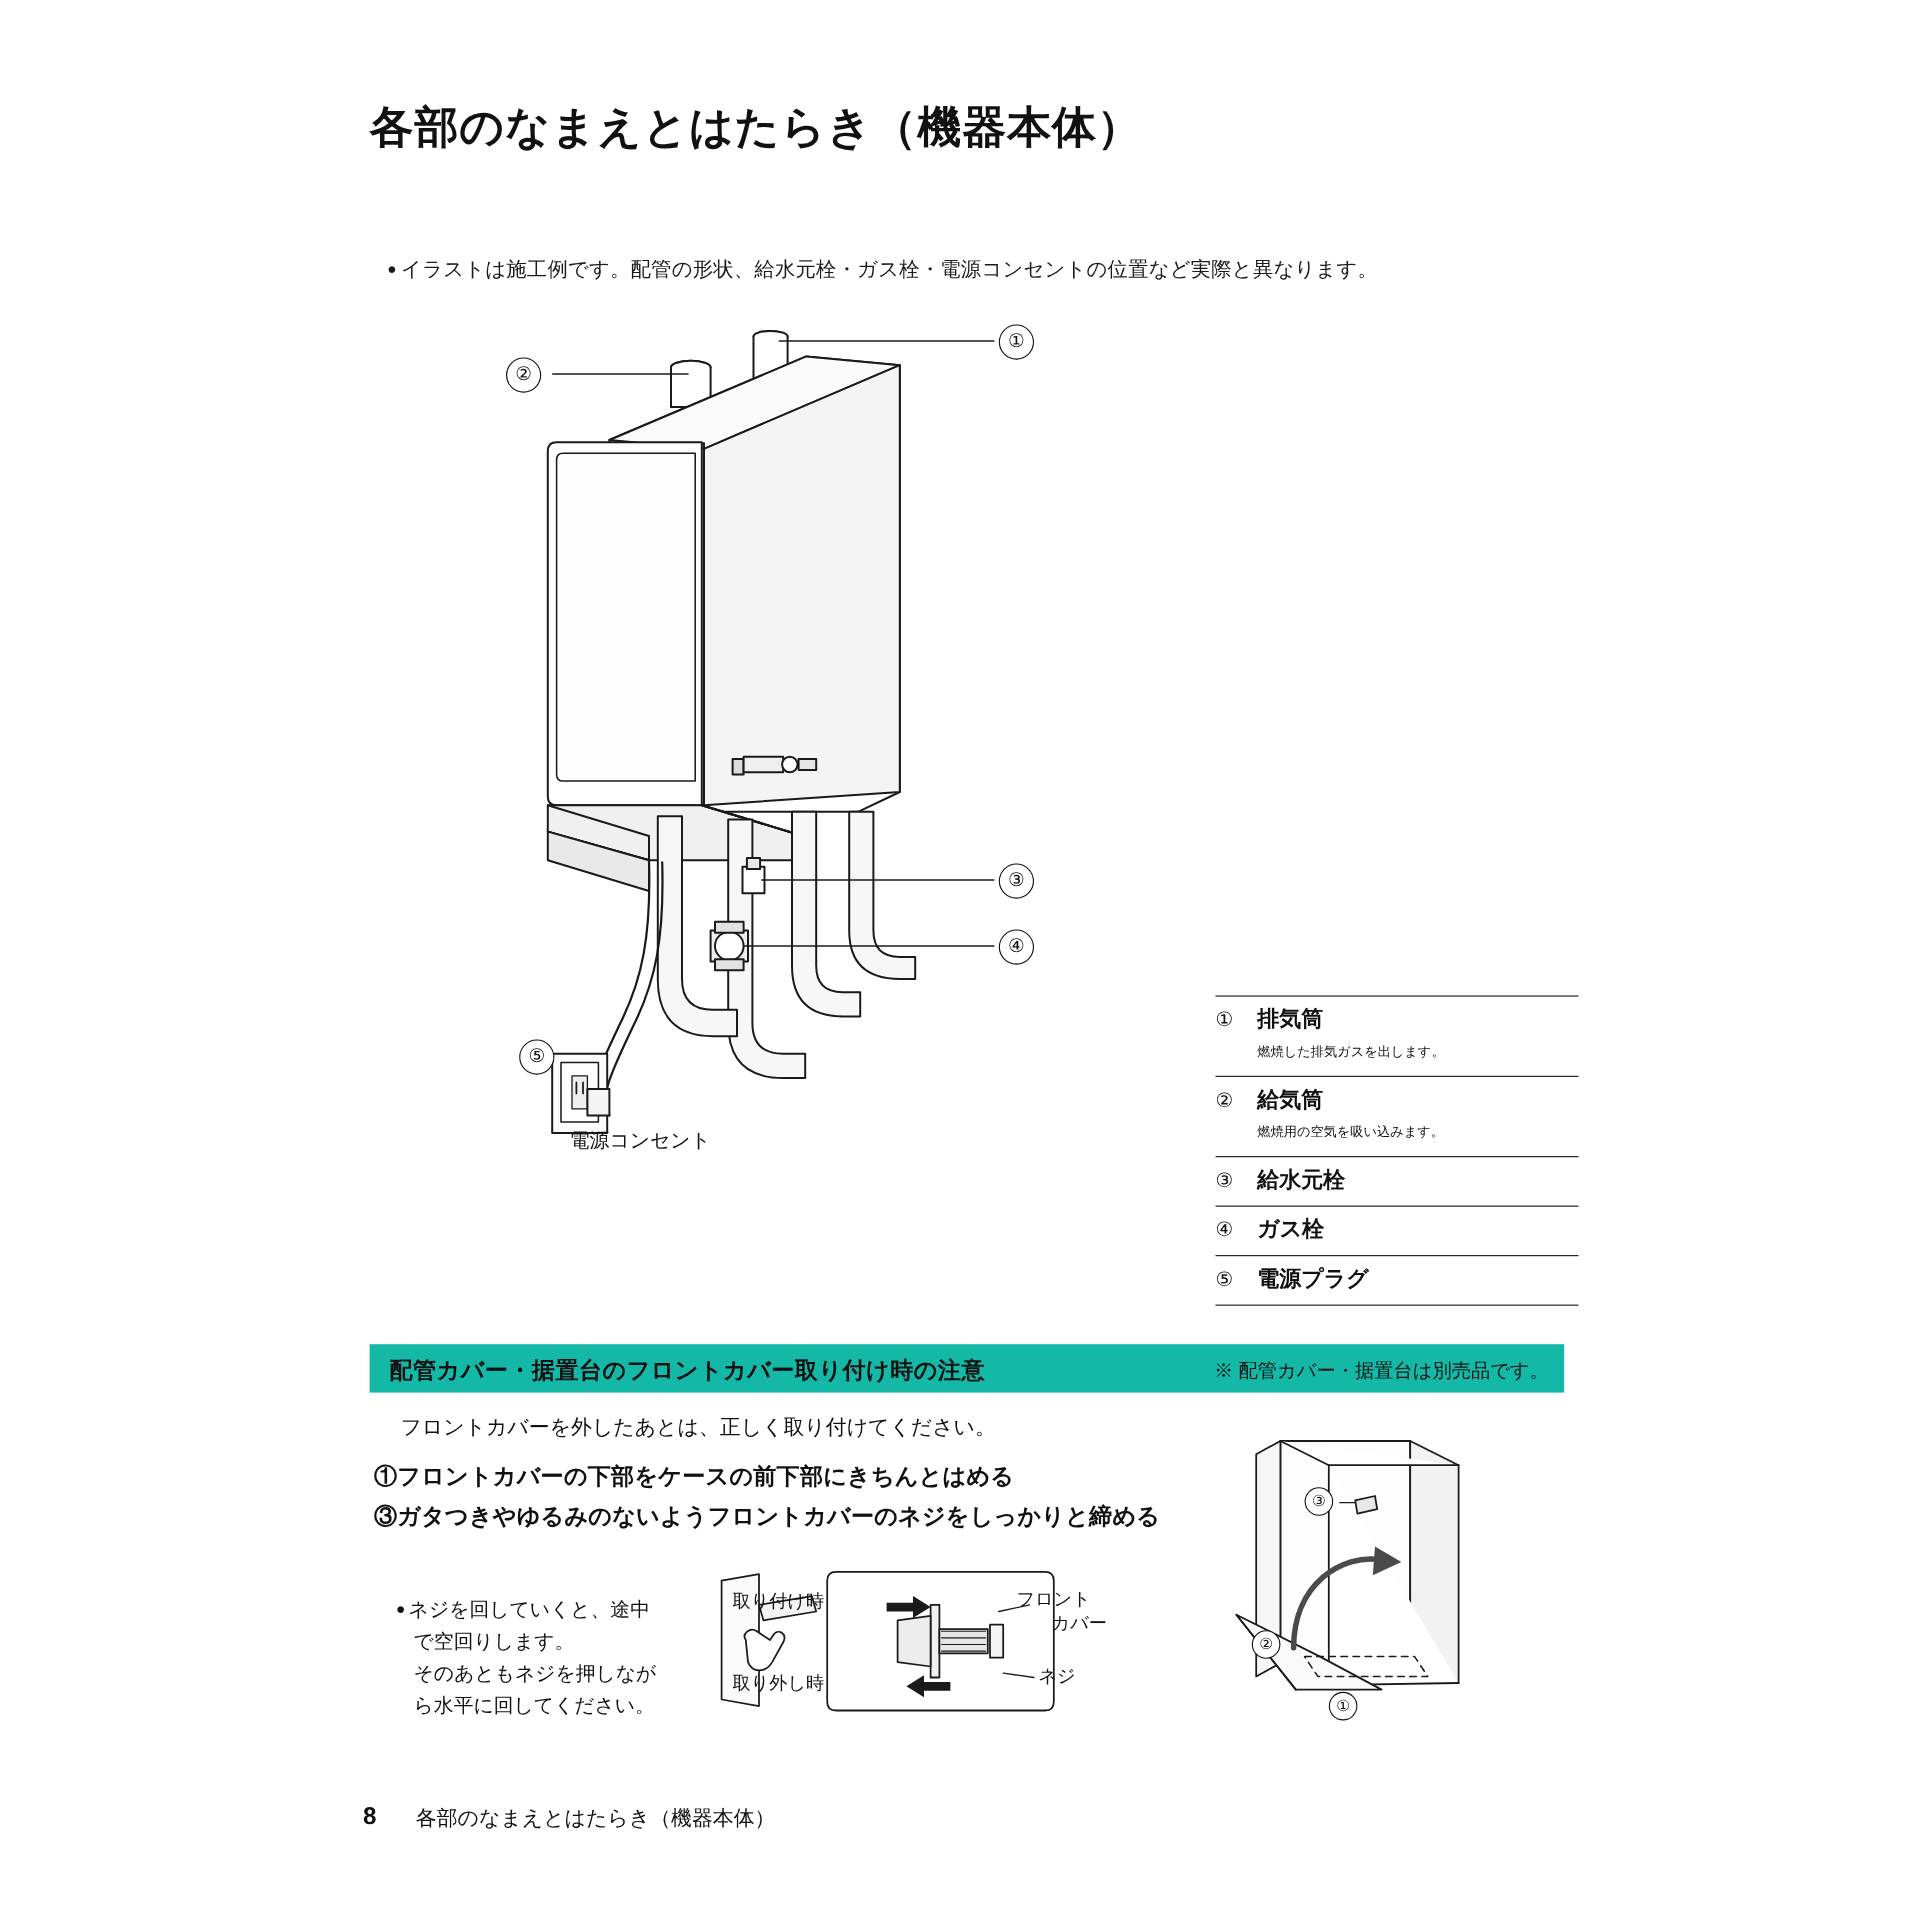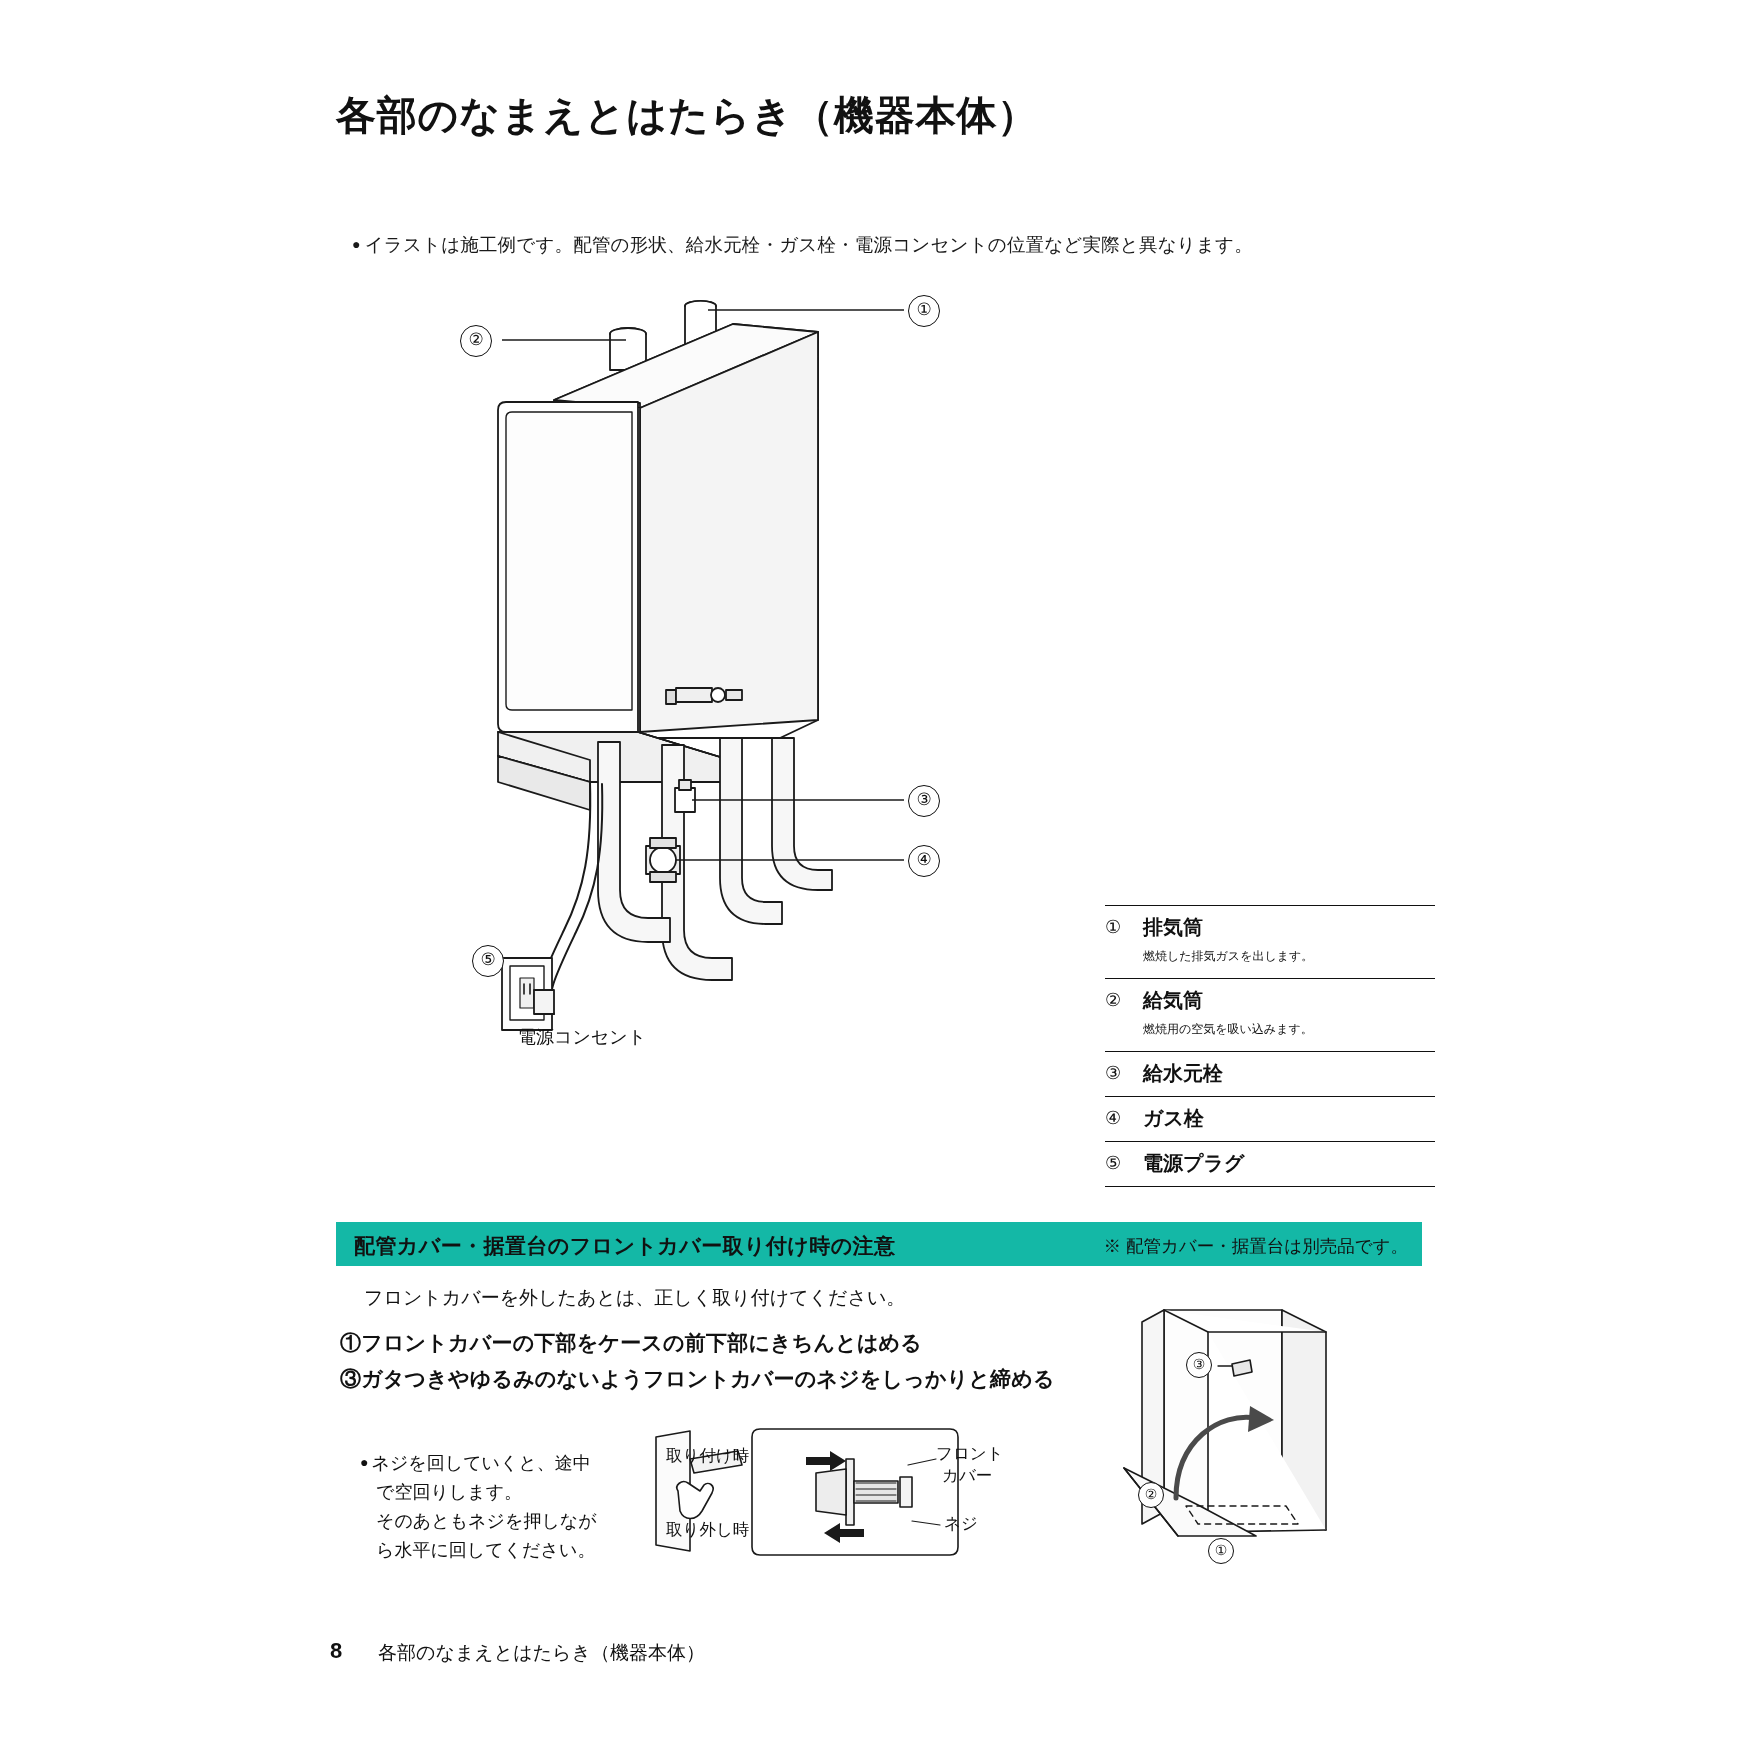--- a/index.html
+++ b/index.html
@@ -389,22 +389,22 @@
 
         <path d="M156 32 L180 32 L180 26 L196 36 L180 46 L180 40 L156 40 Z" fill="#1a1a1a" stroke="none"></path>
         <path d="M214 104 L190 104 L190 98 L174 108 L190 118 L190 112 L214 112 Z" fill="#1a1a1a" stroke="none"></path>
 
         <path d="M258 40 L286 34" stroke-width="1.2"></path>
         <path d="M262 96 L290 100" stroke-width="1.2"></path>
       </g>
     </svg>
     <div class="fig-label" style="left:16px; top:20px;">取り付け時</div>
     <div class="fig-label" style="left:16px; top:94px;">取り外し時</div>
-    <div class="fig-label" style="left:286px; top:18px;text-align:right;">フロント</div>
-    <div class="fig-label" style="left:292px; top:40px;">カバー</div>
+    <div class="fig-label" style="left:274px; top:18px;text-align:right;">フロント</div>
+    <div class="fig-label" style="left:306px; top:40px;">カバー</div>
     <div class="fig-label" style="left:294px; top:88px;">ネジ</div>
   </div>
 
   <div class="figB">
     <svg width="330" height="270" viewBox="0 0 330 270" fill="none" xmlns="http://www.w3.org/2000/svg">
       <g stroke="#1a1a1a" stroke-width="1.6" fill="#ffffff" stroke-linejoin="round" stroke-linecap="round">
 
         <path d="M74 10 L192 10 L192 212 L74 212 Z" fill="#fdfdfd"></path>
         <path d="M192 10 L236 32 L236 230 L192 212 Z" fill="#f2f2f2"></path>
         <path d="M74 10 L118 32 L236 32"></path>

